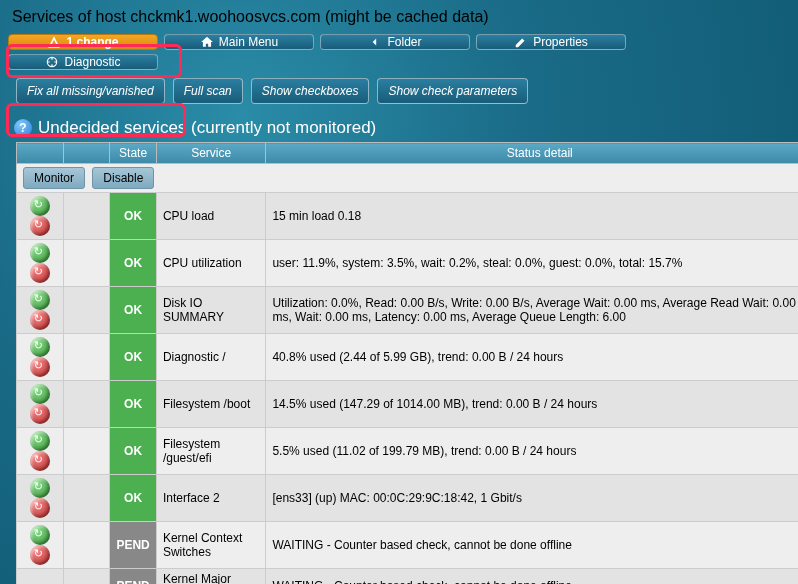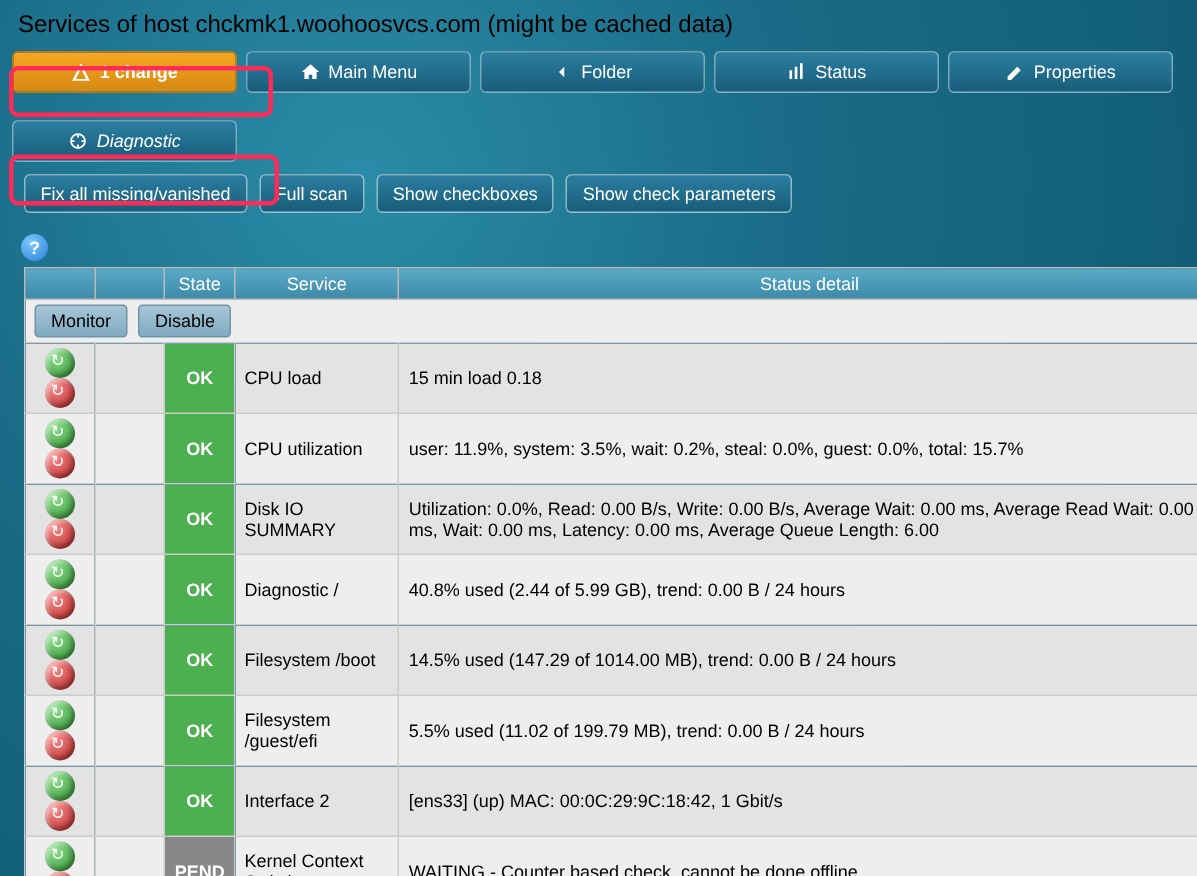--- a/index.html
+++ b/index.html
@@ -22,53 +22,54 @@
     display: flex;
     gap: 6px;
     padding: 2px 8px;
     align-items: center;
   }
   .btn {
     display: inline-flex;
     align-items: center;
     justify-content: center;
     gap: 5px;
-    height: 28px;
+    height: 16px;
     padding: 0 10px;
     font-size: 12px;
     color: #fff;
     border-radius: 4px;
     border: 1px solid rgba(255,255,255,0.4);
     cursor: pointer;
     white-space: nowrap;
     background: linear-gradient(#2b7ea0, #185d7a);
   }
   .btn.wide { width: 150px; }
   .btn.orange {
     background: linear-gradient(#f5a623, #d68910);
     border-color: #b8790e;
     font-weight: bold;
   }
   .btn.small {
     height: 22px;
     padding: 12px 10px;
     background: linear-gradient(#2b7ea0, #185d7a);
     border: 1px solid rgba(255,255,255,0.5);
+    font-style: italic;
   }
   .highlight-box {
     position: absolute;
     border: 3px solid #ff2a55;
     border-radius: 6px;
     pointer-events: none;
     z-index: 50;
   }
   #hl1 { left: 6px; top: 44px; width: 176px; height: 34px; }
   #hl2 { left: 6px; top: 103px; width: 180px; height: 34px; }
   .icon-sm { width: 14px; height: 14px; display: inline-block; }
-  .second-toolbar { padding-left: 8px; margin-top: 14px; font-style: italic; }
+  .second-toolbar { padding-left: 8px; margin-top: 0; }
   .action-row { padding: 6px 8px 8px 16px; display: flex; gap: 8px; }
   .section-header {
     display: flex;
     align-items: center;
     gap: 6px;
     padding: 6px 10px 4px 14px;
     color: #fff;
     font-size: 17px;
   }
   .help-icon {
@@ -175,30 +176,20 @@
     <span class="icon-sm">
       <svg viewBox="0 0 24 24">
           <path fill="#fff" d="M14 6l-6 6 6 6V6z"></path>
         </svg>
     </span>
     <span>Folder</span>
   </div>
   <div class="btn wide">
     <span class="icon-sm">
       <svg viewBox="0 0 24 24">
-          <rect x="4" y="10" width="3" height="10" fill="#fff"></rect>
-          <rect x="10" y="6" width="3" height="14" fill="#fff"></rect>
-          <rect x="16" y="2" width="3" height="18" fill="#fff"></rect>
-        </svg>
-    </span>
-    <span>Status</span>
-  </div>
-  <div class="btn wide">
-    <span class="icon-sm">
-      <svg viewBox="0 0 24 24">
           <path fill="#fff" d="M3 17l11-11 4 4L7 21H3v-4z"></path>
         </svg>
     </span>
     <span>Properties</span>
   </div>
 </div>
 
 <div class="toolbar-row second-toolbar">
   <div class="btn wide">
     <span class="icon-sm">
@@ -213,20 +204,21 @@
 
 <div class="action-row">
   <div class="btn small">Fix all missing/vanished</div>
   <div class="btn small">Full scan</div>
   <div class="btn small">Show checkboxes</div>
   <div class="btn small">Show check parameters</div>
 </div>
 
 <div class="section-header">
   <span class="help-icon">?</span>
+  <span>Undecided services (currently not monitored)</span>
 </div>
 
 <table class="services">
   <colgroup>
     <col class="c-icon1">
       <col class="c-icon2">
       <col class="c-state">
       <col class="c-svc">
       <col class="c-detail">
   </colgroup>

